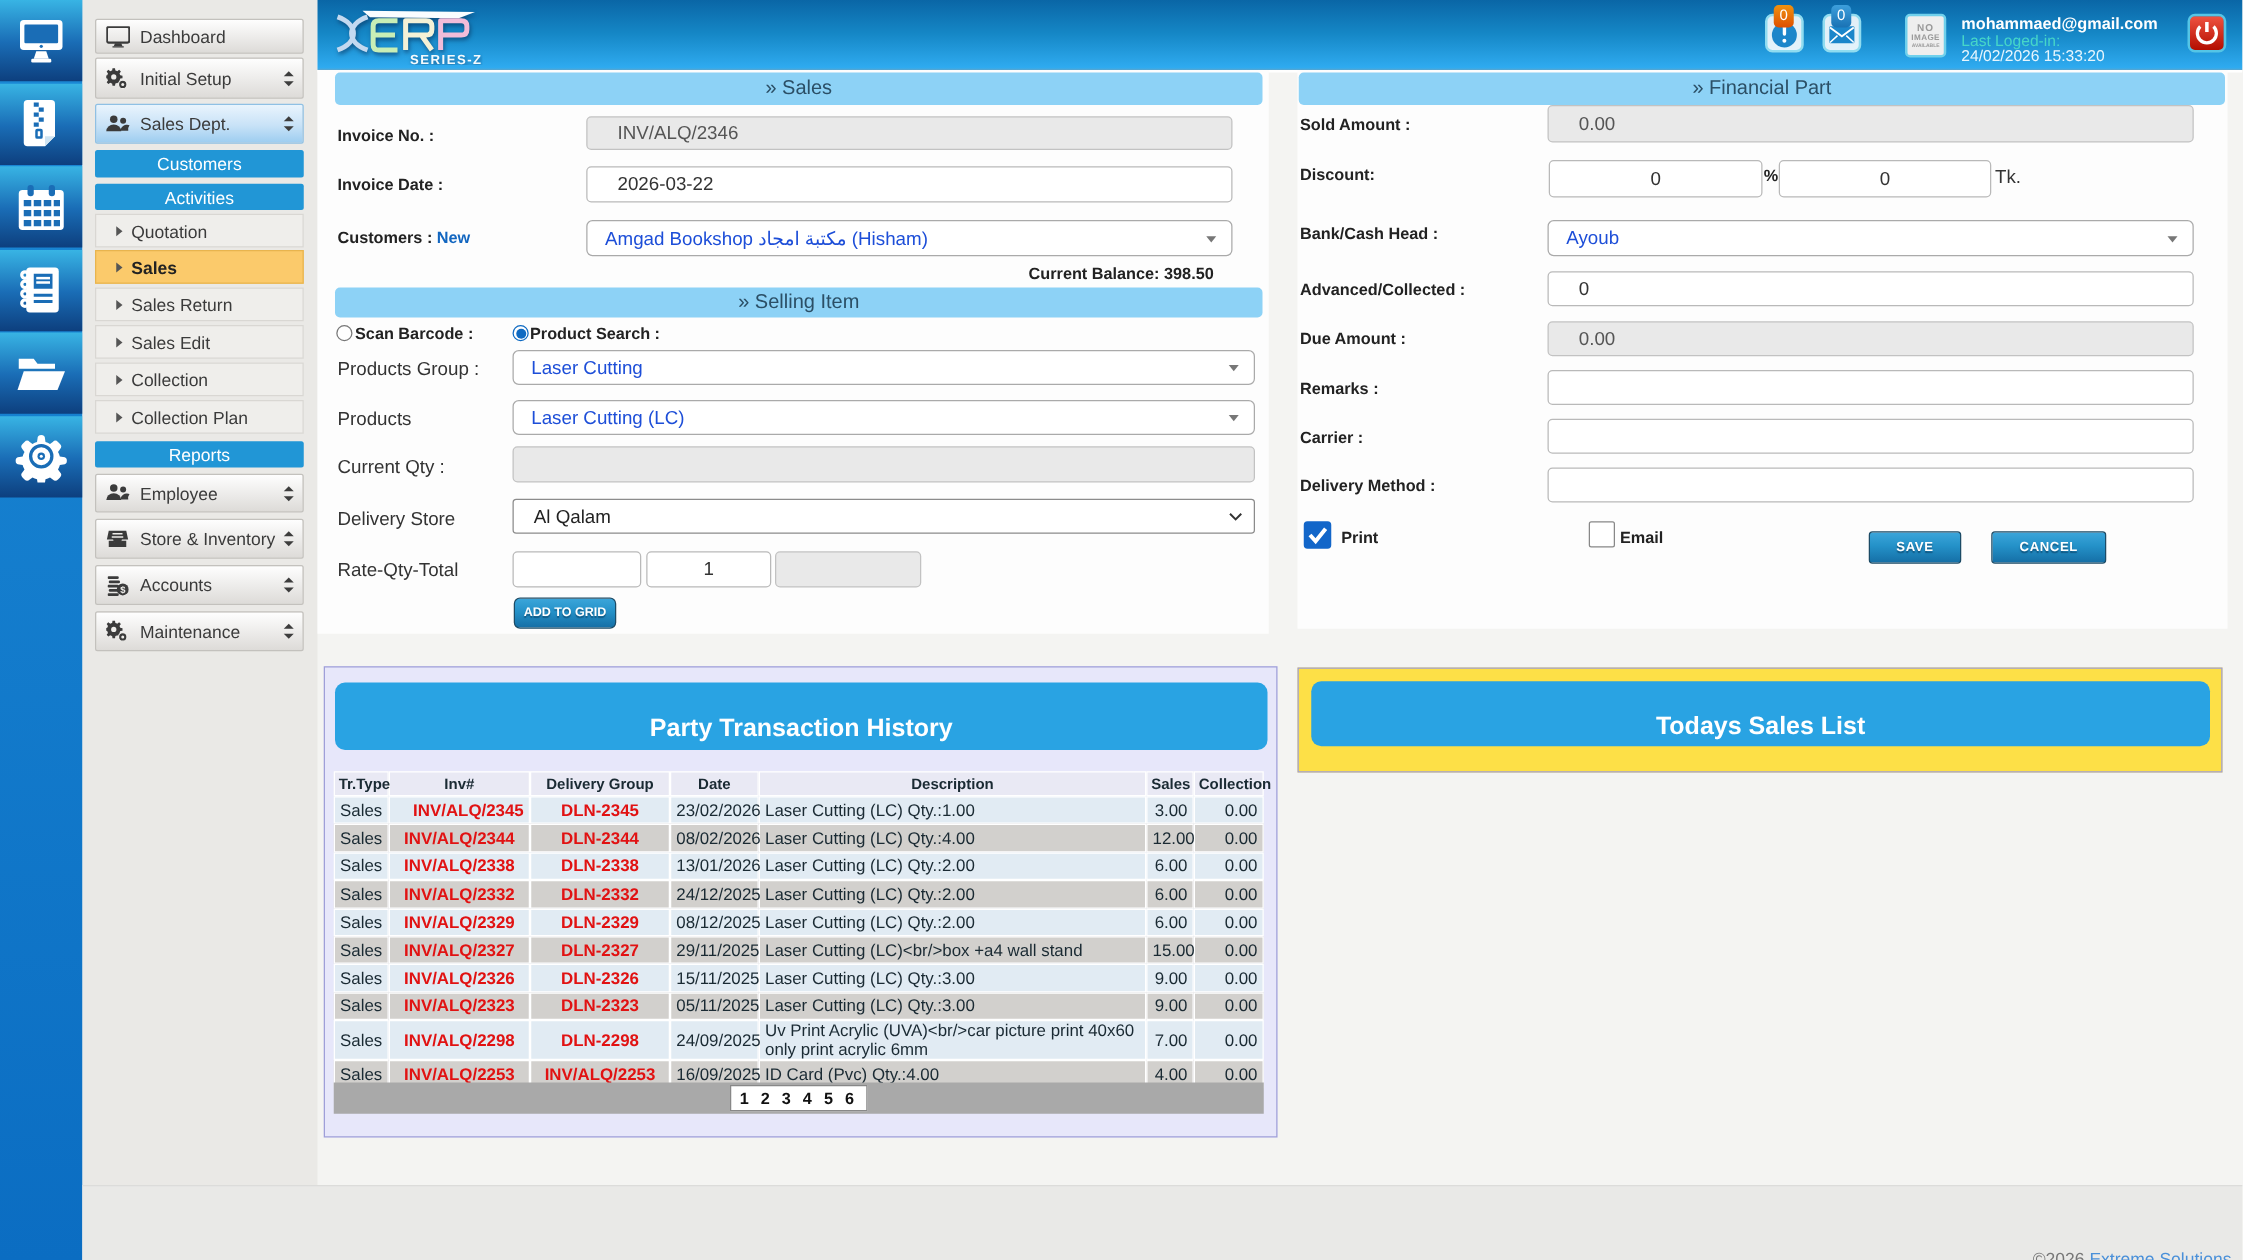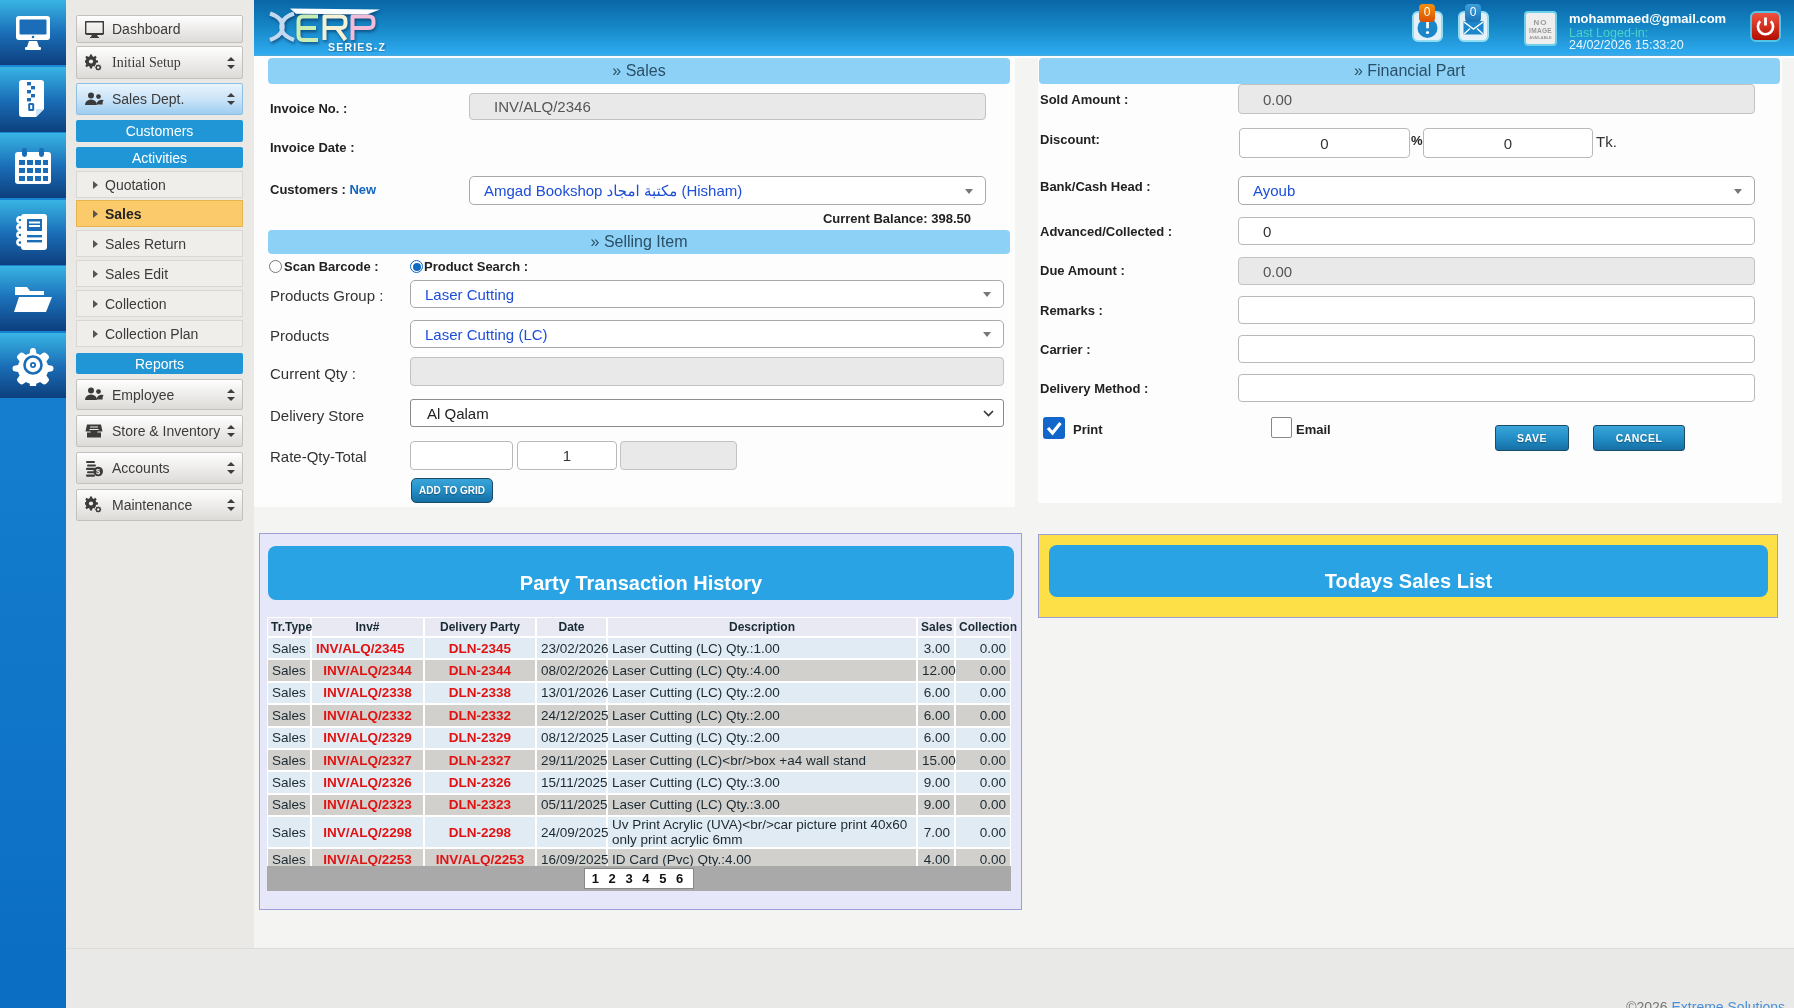--- a/index.html
+++ b/index.html
@@ -147,21 +147,21 @@
     <div class="mi" style="top:15px; height:28px;">
       <span class="ic">
           <svg width="19" height="17" viewBox="0 0 19 17" fill="#3b3b3b">
             <rect x="0.5" y="0.5" width="18" height="12.5" rx="1.5" fill="none" stroke="#3b3b3b" stroke-width="1.8"></rect>
             <path d="M7,13.5 h5 l1,2.5 h-7 z"></path>
             <rect x="5" y="16" width="9" height="1.4"></rect>
           </svg>
         </span>
       <span class="tx">Dashboard</span>
     </div>
-    <div class="mi" style="top:46px; height:33px;font-family:Liberation Serif, serif;">
+    <div class="mi" style="top:46px; height:33px;">
       <span class="ic">
           <svg width="18" height="18" viewBox="0 0 18 18" fill="#3b3b3b">
             <path d="M7,0.5 l0.3,1.8 a5,5 0 0 1 1.5,0.6 l1.5,-1.1 l1.4,1.4 l-1.1,1.5 a5,5 0 0 1 0.6,1.5 l1.8,0.3 v2 l-1.8,0.3 a5,5 0 0 1 -0.6,1.5 l1.1,1.5 l-1.4,1.4 l-1.5,-1.1 a5,5 0 0 1 -1.5,0.6 l-0.3,1.8 h-2 l-0.3,-1.8 a5,5 0 0 1 -1.5,-0.6 l-1.5,1.1 l-1.4,-1.4 l1.1,-1.5 a5,5 0 0 1 -0.6,-1.5 l-1.8,-0.3 v-2 l1.8,-0.3 a5,5 0 0 1 0.6,-1.5 l-1.1,-1.5 l1.4,-1.4 l1.5,1.1 a5,5 0 0 1 1.5,-0.6 l0.3,-1.8 z"></path>
             <circle cx="6" cy="7.5" r="2.1" fill="#efeeeb"></circle>
             <circle cx="13.2" cy="13.5" r="3.4" fill="#3b3b3b" stroke="#efeeeb" stroke-width="1"></circle>
             <circle cx="13.2" cy="13.5" r="1.2" fill="#efeeeb"></circle>
           </svg>
         </span>
       <span class="tx">Initial Setup</span>
       <span class="sp spin"></span>
@@ -308,20 +308,21 @@
     </div>
   </div>
 
   <div class="abs" style="left:254px; top:56px; width:1540px; height:2px; background:#fff;"></div>
 
   <div id="panelL"></div>
   <div class="shead" style="left:268px; top:58px; width:742px; height:26px; line-height:26px;">» Sales</div>
   <label class="b" style="left:270px; top:101px;">Invoice No. :</label>
   <div class="inp dis" style="left:469px; top:93px; width:517px; height:27px;">INV/ALQ/2346</div>
   <label class="b" style="left:270px; top:140px;">Invoice Date :</label>
+  <div class="inp" style="left:469px; top:133px; width:517px; height:29px;">2026-03-22</div>
   <label class="b" style="left:270px; top:182px;">Customers : <span style="color:#1266c0">New</span></label>
   <div class="sel2" style="left:469px; top:176px; width:517px; height:29px;">Amgad Bookshop مكتبة امجاد (Hisham)</div>
   <div class="abs" style="left:650px; top:211px; width:321px; text-align:right; font-weight:bold; font-size:13px; color:#222;">Current Balance: 398.50</div>
 
   <div class="shead" style="left:268px; top:230px; width:742px; height:24px; line-height:24px;">» Selling Item</div>
 
   <div class="abs" style="left:269px; top:260px; width:13px; height:13px; border:1px solid #777; border-radius:50%; background:#fff;"></div>
   <label class="b" style="left:284px; top:259px;">Scan Barcode :</label>
   <div class="abs" style="left:410px; top:260px; width:13px; height:13px; border:1px solid #0f6ac2; border-radius:50%; background:#fff;">
       <div style="position:absolute;left:1.5px;top:1.5px;width:8px;height:8px;border-radius:50%;background:#0f6ac2;"></div>
@@ -386,29 +387,29 @@
           <col style="width:112px">
           <col style="width:71px">
           <col style="width:310px">
           <col style="width:38px">
           <col style="width:56px">
         </colgroup>
       <tbody>
           <tr>
         <th>Tr.Type</th>
             <th>Inv#</th>
-            <th>Delivery Party</th>
+            <th>Delivery Group</th>
             <th>Date</th>
             <th>Description</th>
             <th>Sales</th>
             <th>Collection</th>
       </tr>
       <tr class="odd">
             <td>Sales</td>
-            <td class="red" style="text-align:left;">INV/ALQ/2345</td>
+            <td class="red" style="text-align:right;">INV/ALQ/2345</td>
             <td class="red" style="text-align:center;">DLN-2345</td>
             <td style="text-align:center;">23/02/2026</td>
             <td>Laser Cutting (LC) Qty.:1.00</td>
             <td style="text-align:right;">3.00</td>
             <td style="text-align:right;">0.00</td>
           </tr>
       <tr class="even">
             <td>Sales</td>
             <td class="red" style="text-align:center;">INV/ALQ/2344</td>
             <td class="red" style="text-align:center;">DLN-2344</td>

